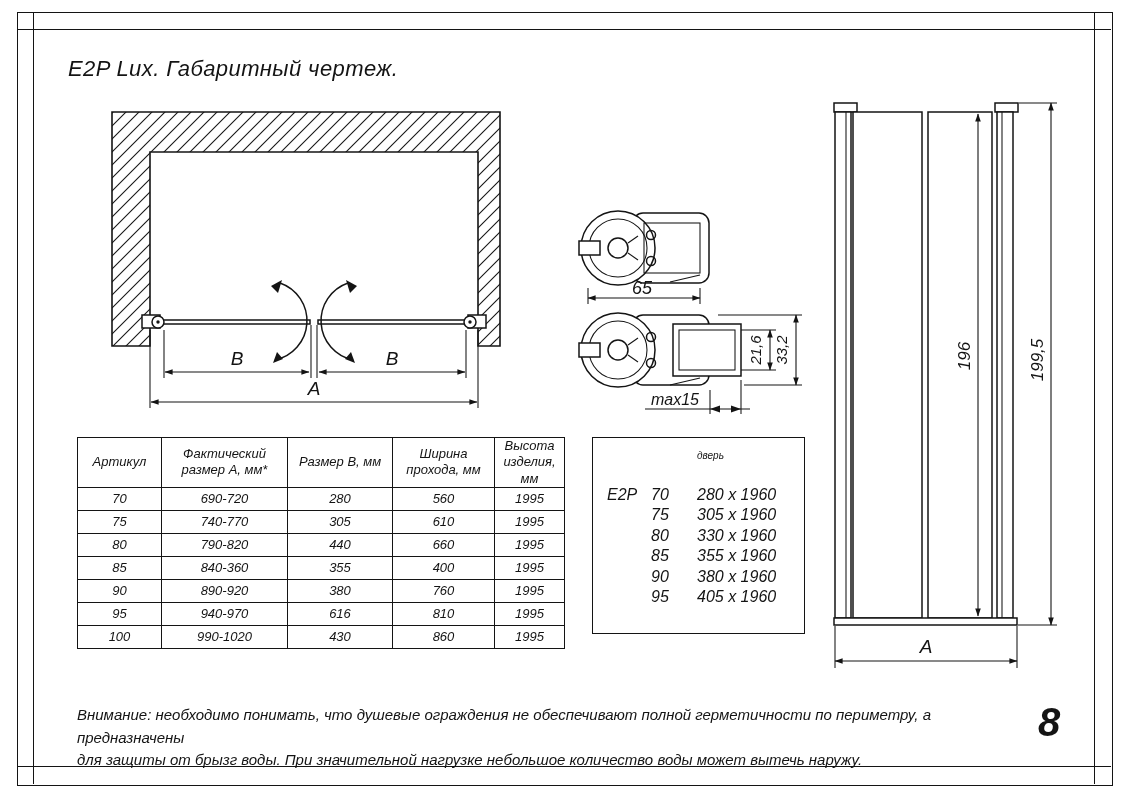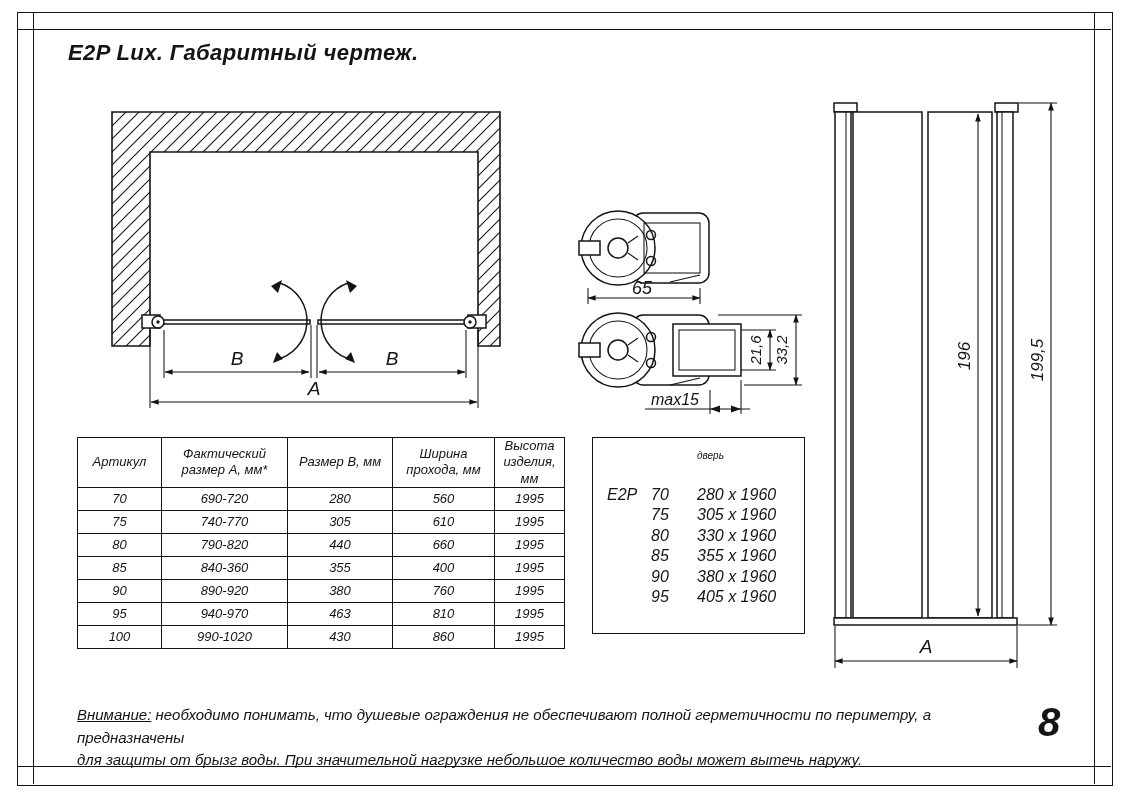--- a/index.html
+++ b/index.html
@@ -5,21 +5,21 @@
   html,body{margin:0;padding:0;}
   body{
     width:1131px;height:800px;position:relative;background:#ffffff;
     font-family:"Liberation Sans",sans-serif;color:#141414;overflow:hidden;
   }
   .abs{position:absolute;}
   
   .frame-outer{left:17px;top:12px;width:1094px;height:772px;border:1.6px solid #141414;}
   .frame-line{background:#141414;}
   
-  .sheet-title{left:68px;top:40px;font-size:22px;font-style:italic;font-weight:700;letter-spacing:.4px;}
+  .sheet-title{left:68px;top:56px;font-size:22px;font-style:italic;font-weight:400;letter-spacing:.4px;}
   
   svg{position:absolute;}
   svg text{font-family:"Liberation Sans",sans-serif;font-style:italic;fill:#141414;}
   .shape{fill:#ffffff;stroke:#141414;stroke-width:1.5;}
   .ln{stroke:#141414;fill:none;stroke-width:1.5;}
   .thin{stroke-width:1.05;}
   .ext{stroke:#141414;stroke-width:1.05;}
   .dim-line{stroke:#141414;stroke-width:1.1;fill:none;}
   
   .spec-table{left:77px;top:437px;border-collapse:collapse;table-layout:fixed;width:487px;}
@@ -31,21 +31,21 @@
   .spec-table td{height:22px;}
   
   .door-box{left:592px;top:437px;width:211px;height:195px;border:1.6px solid #141414;font-style:italic;}
   .door-header{position:absolute;left:104px;top:12px;font-size:10px;}
   .door-rows{position:absolute;left:14px;top:47px;right:4px;}
   .door-row{height:20.4px;line-height:20.4px;font-size:16px;white-space:nowrap;}
   .dc1{display:inline-block;width:44px;}
   .dc2{display:inline-block;width:46px;}
   
   .warning{left:77px;top:704px;width:960px;font-style:italic;font-size:15px;line-height:1.5;}
-  .warn-label{text-decoration:underline;}
+  .warn-label{}
   
   .page-number{left:1038px;top:700px;font-size:40px;font-style:italic;font-weight:600;}
 </style>
 </head>
 <body>
 
 <div class="abs frame-outer"></div>
 <div class="abs frame-line" style="left:33px;top:12px;width:1.4px;height:772px;"></div>
 <div class="abs frame-line" style="left:1094px;top:12px;width:1.4px;height:772px;"></div>
 <div class="abs frame-line" style="left:17px;top:29px;width:1094px;height:1.4px;"></div>
@@ -237,21 +237,21 @@
     <tr>
       <td>90</td>
         <td>890-920</td>
         <td>380</td>
         <td>760</td>
         <td>1995</td>
     </tr>
     <tr>
       <td>95</td>
         <td>940-970</td>
-        <td>463</td>
+        <td>616</td>
         <td>810</td>
         <td>1995</td>
     </tr>
     <tr>
       <td>100</td>
         <td>990-1020</td>
         <td>430</td>
         <td>860</td>
         <td>1995</td>
     </tr>

